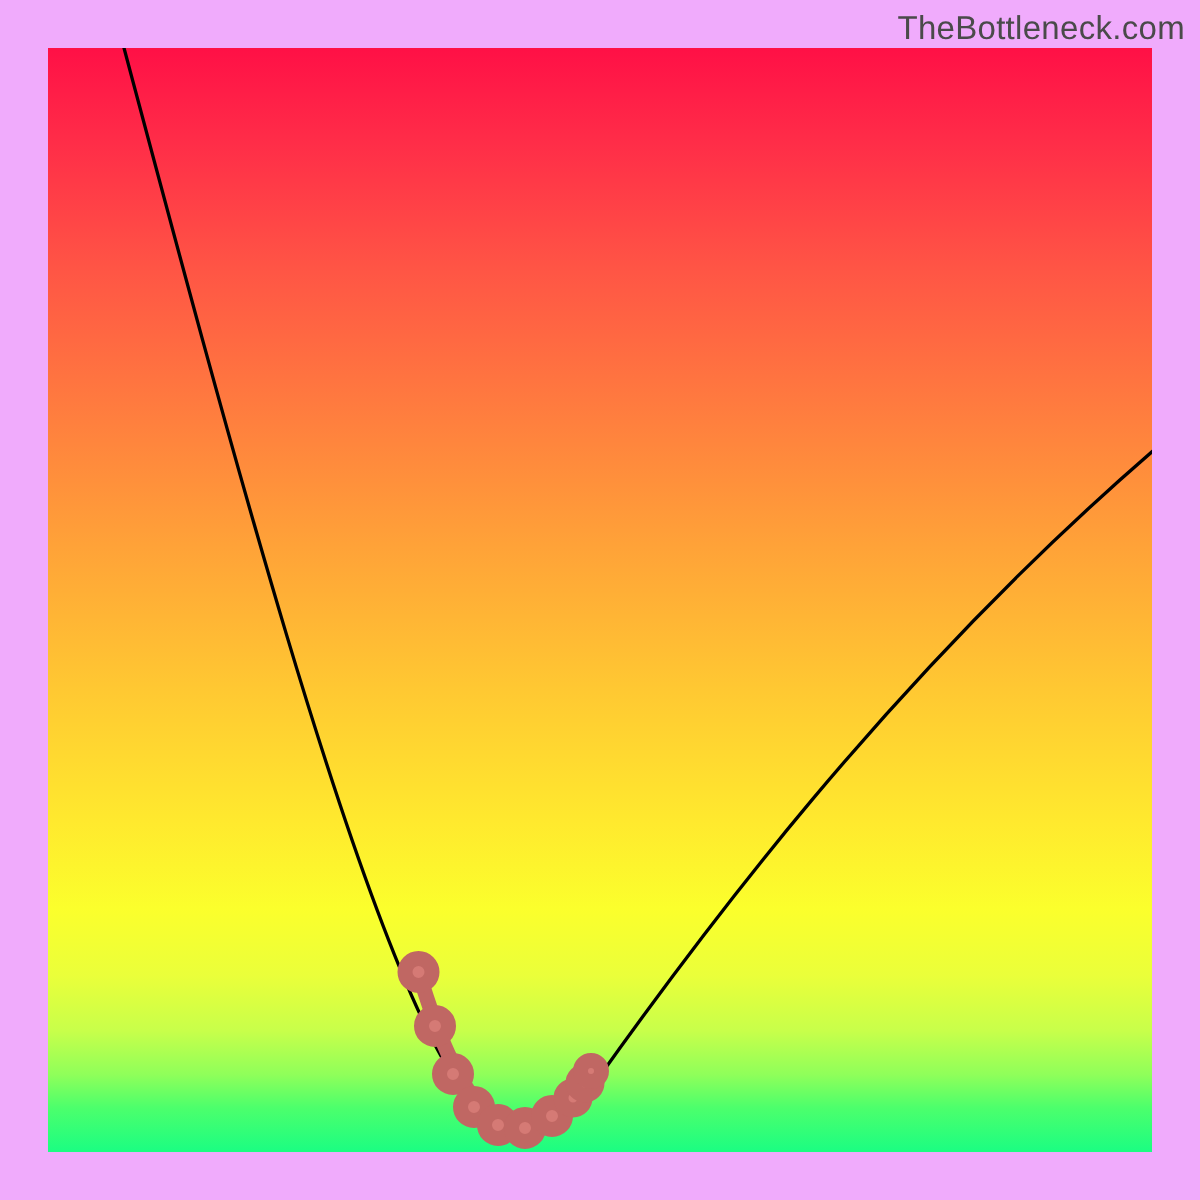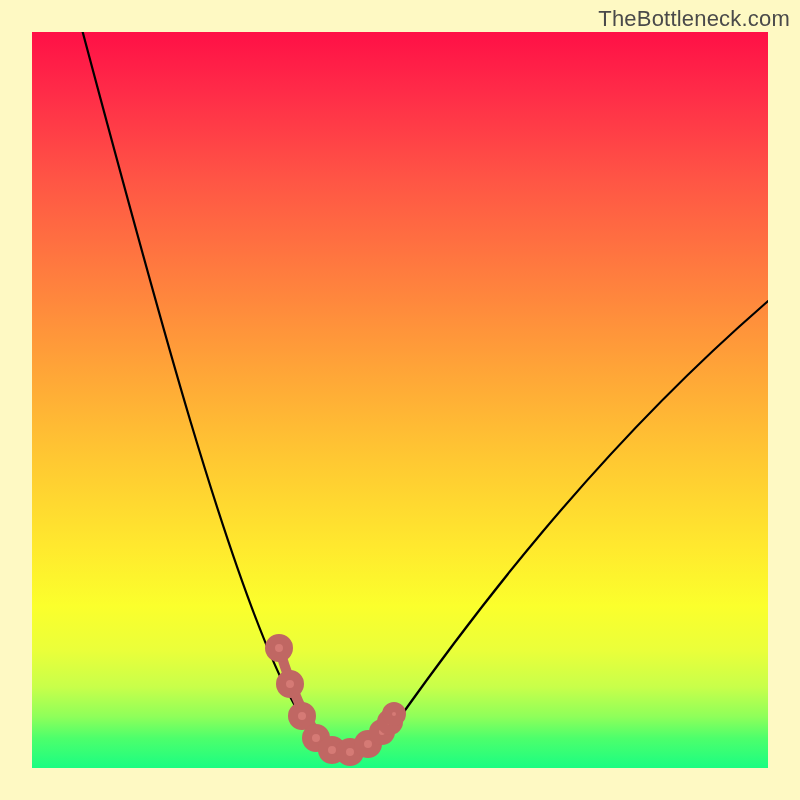--- a/index.html
+++ b/index.html
@@ -10,21 +10,21 @@
     background: #000;
     overflow: hidden;
     font-family: Arial, Helvetica, sans-serif;
   }
   .frame {
     position: absolute;
     left: 0;
     top: 0;
     width: 800px;
     height: 800px;
-    background: #fef9c3;
+    background: #f0abfc;
     text-decoration: underline;
   }
   .plot {
     position: absolute;
     left: 32px;
     top: 32px;
     width: 736px;
     height: 736px;
     
     background: linear-gradient(to bottom,

